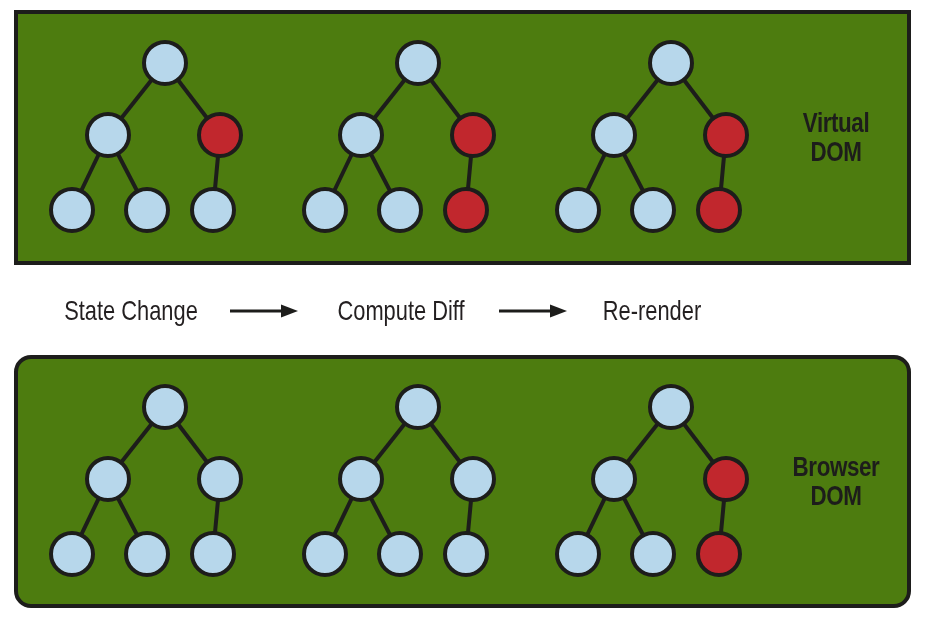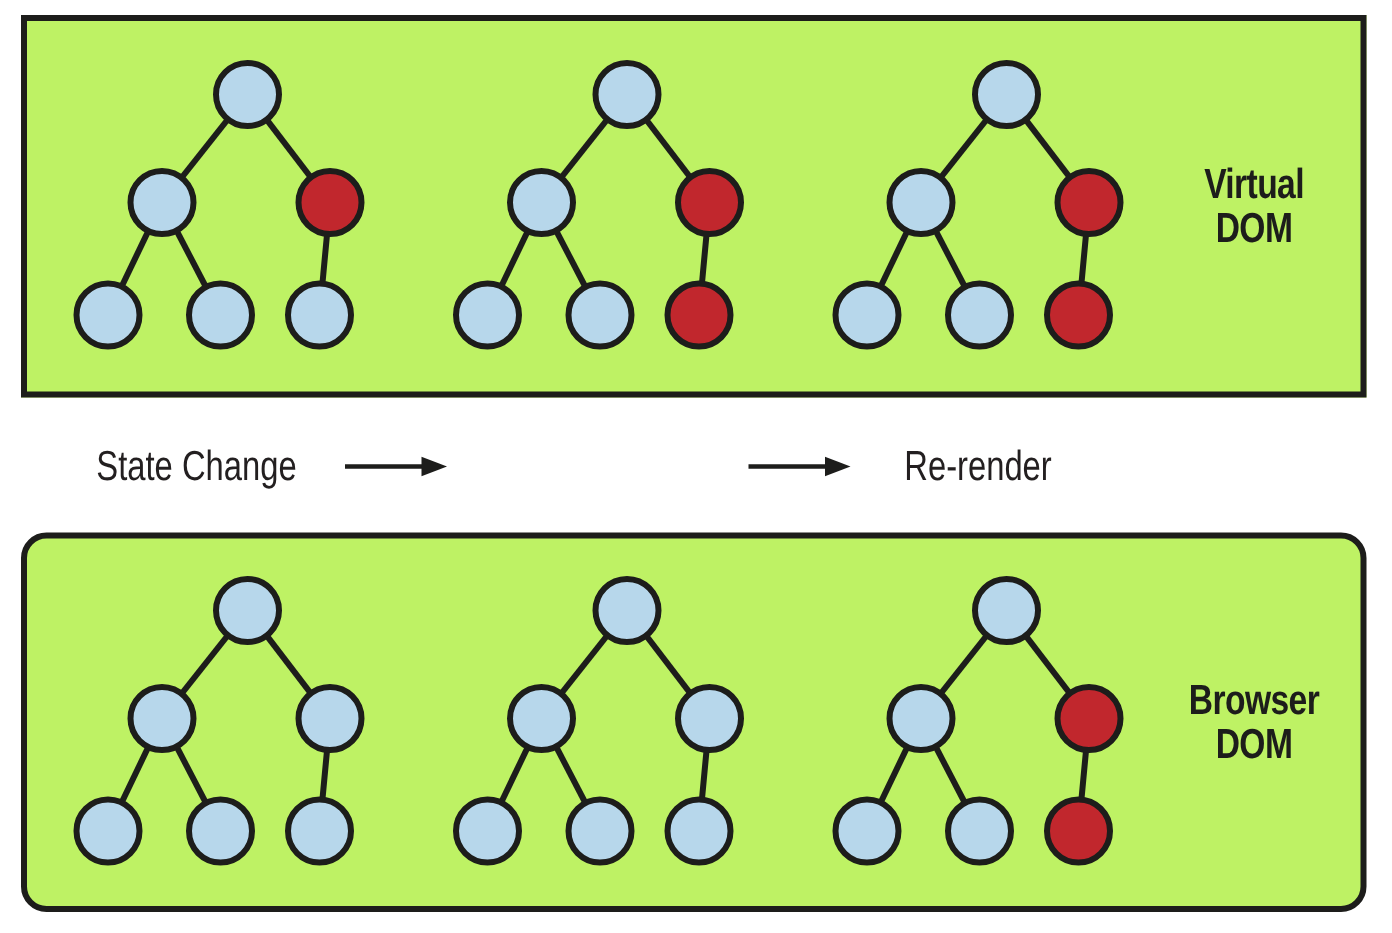--- a/index.html
+++ b/index.html
@@ -5,21 +5,21 @@
   html,body{margin:0;padding:0;}
   body{
     width:928px;height:622px;background:#ffffff;
     font-family:"Liberation Sans", sans-serif;
     -webkit-font-smoothing:antialiased;
   }
   .stage{position:relative;width:928px;height:622px;overflow:hidden;}
 
   .dom-box{
     position:absolute;left:14px;width:889px;
-    border:4px solid #1d1d1b;background:#bef264;
+    border:4px solid #1d1d1b;background:#4d7c0f;
   }
   .dom-box.top{top:10px;height:247px;}
   .dom-box.bottom{top:355px;height:245px;border-radius:17px;}
 
   .trees{position:absolute;left:0;top:0;}
 
   .box-label{
     position:absolute;right:6px;top:50%;transform:translateY(-50%);
     width:130px;text-align:center;
     font-weight:bold;font-size:28px;line-height:1.07;color:#1d1d1b;
@@ -94,20 +94,23 @@
   <div class="flow-row">
     <div class="flow-item" style="left:131px">
       <span>State Change</span>
     </div>
     <div class="flow-arrow" style="left:264px">
       <svg width="70" height="16" viewBox="0 0 70 16">
         <line x1="1" y1="8" x2="53" y2="8" stroke="#1d1d1b" stroke-width="3"></line>
         <polygon points="52,1.5 69,8 52,14.5" fill="#1d1d1b"></polygon>
       </svg>
     </div>
+    <div class="flow-item" style="left:401px">
+      <span>Compute Diff</span>
+    </div>
     <div class="flow-arrow" style="left:533px">
       <svg width="70" height="16" viewBox="0 0 70 16">
         <line x1="1" y1="8" x2="53" y2="8" stroke="#1d1d1b" stroke-width="3"></line>
         <polygon points="52,1.5 69,8 52,14.5" fill="#1d1d1b"></polygon>
       </svg>
     </div>
     <div class="flow-item" style="left:652px">
       <span>Re-render</span>
     </div>
   </div>

